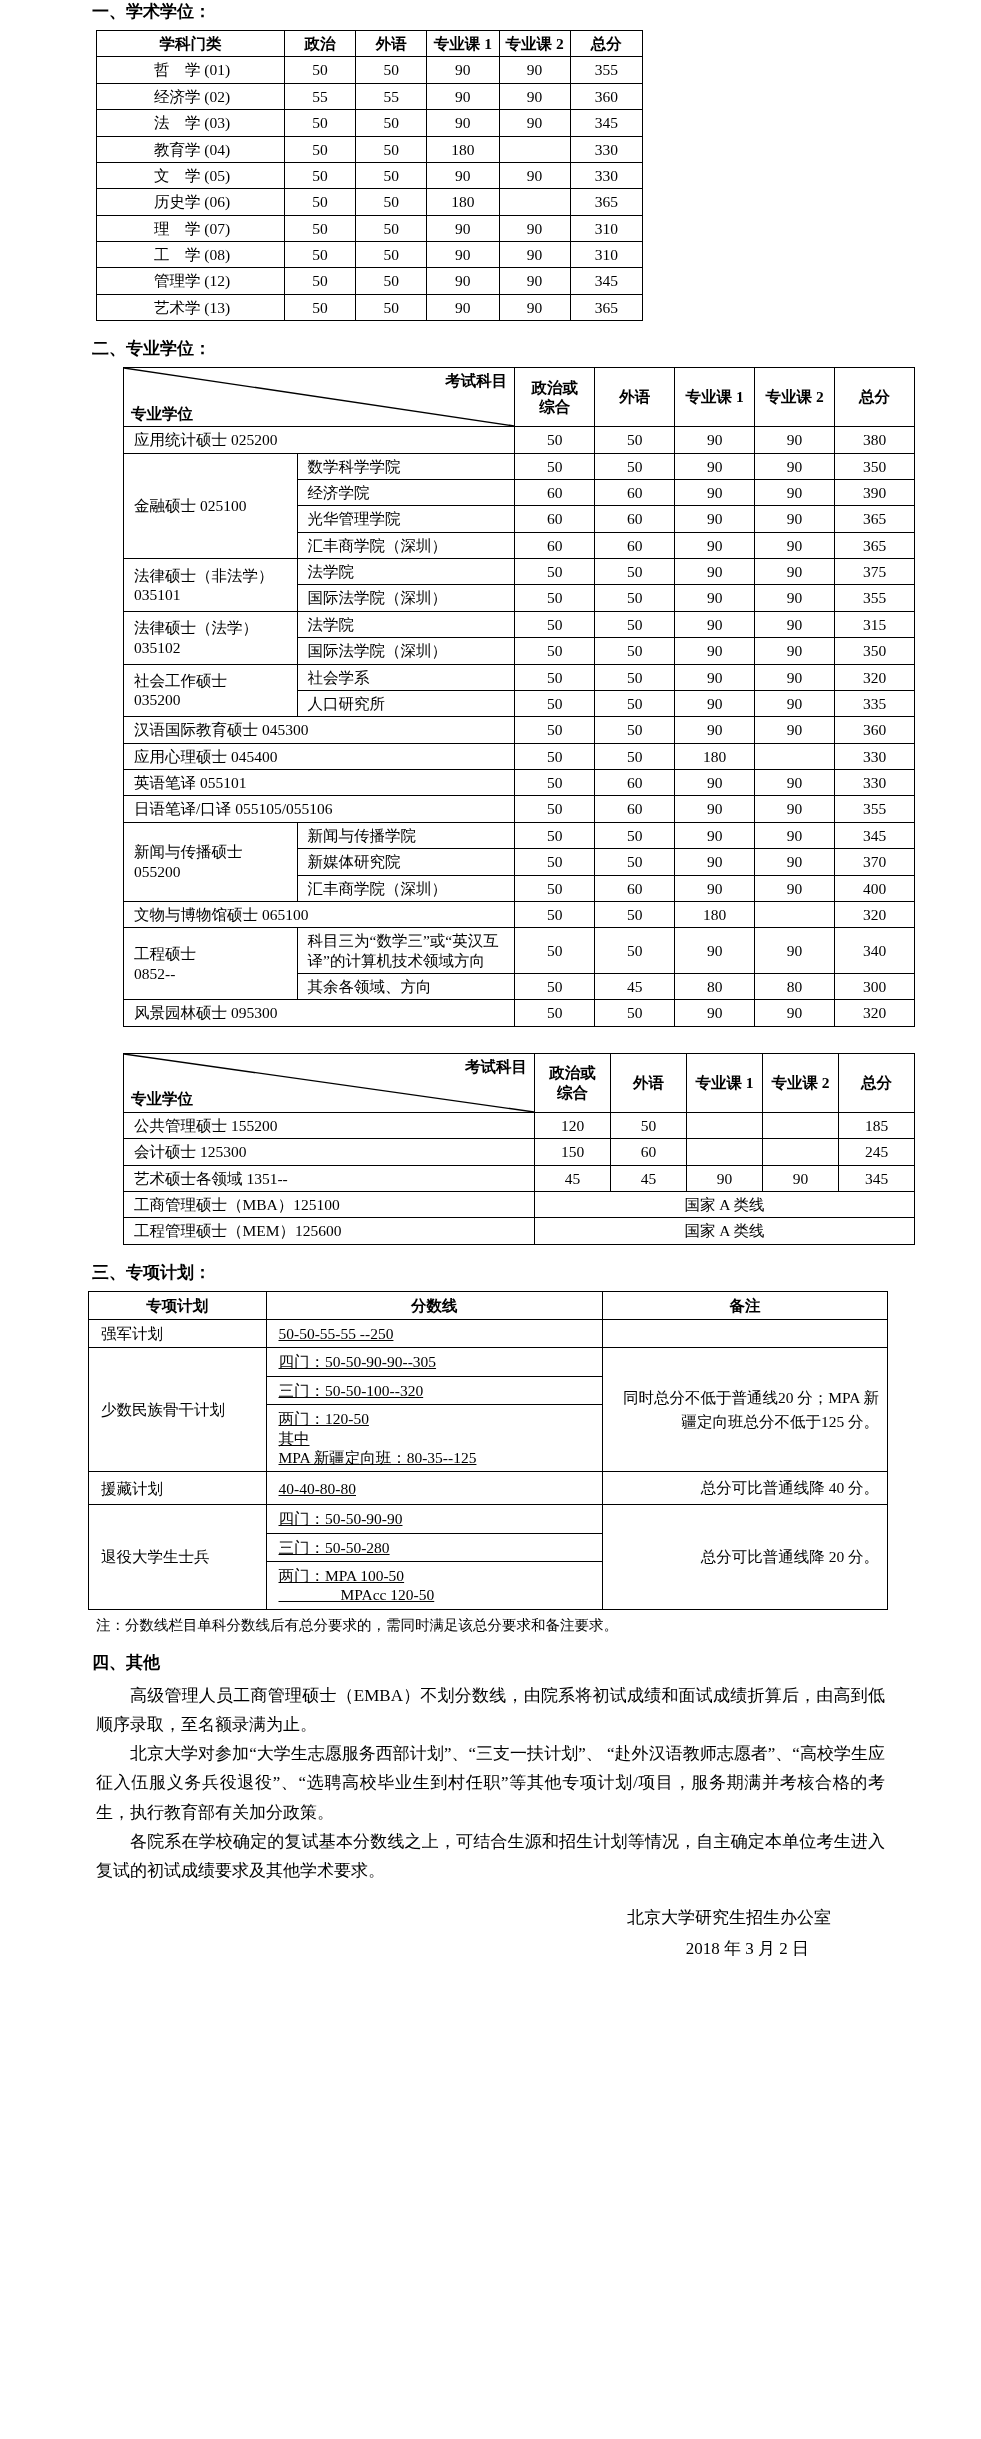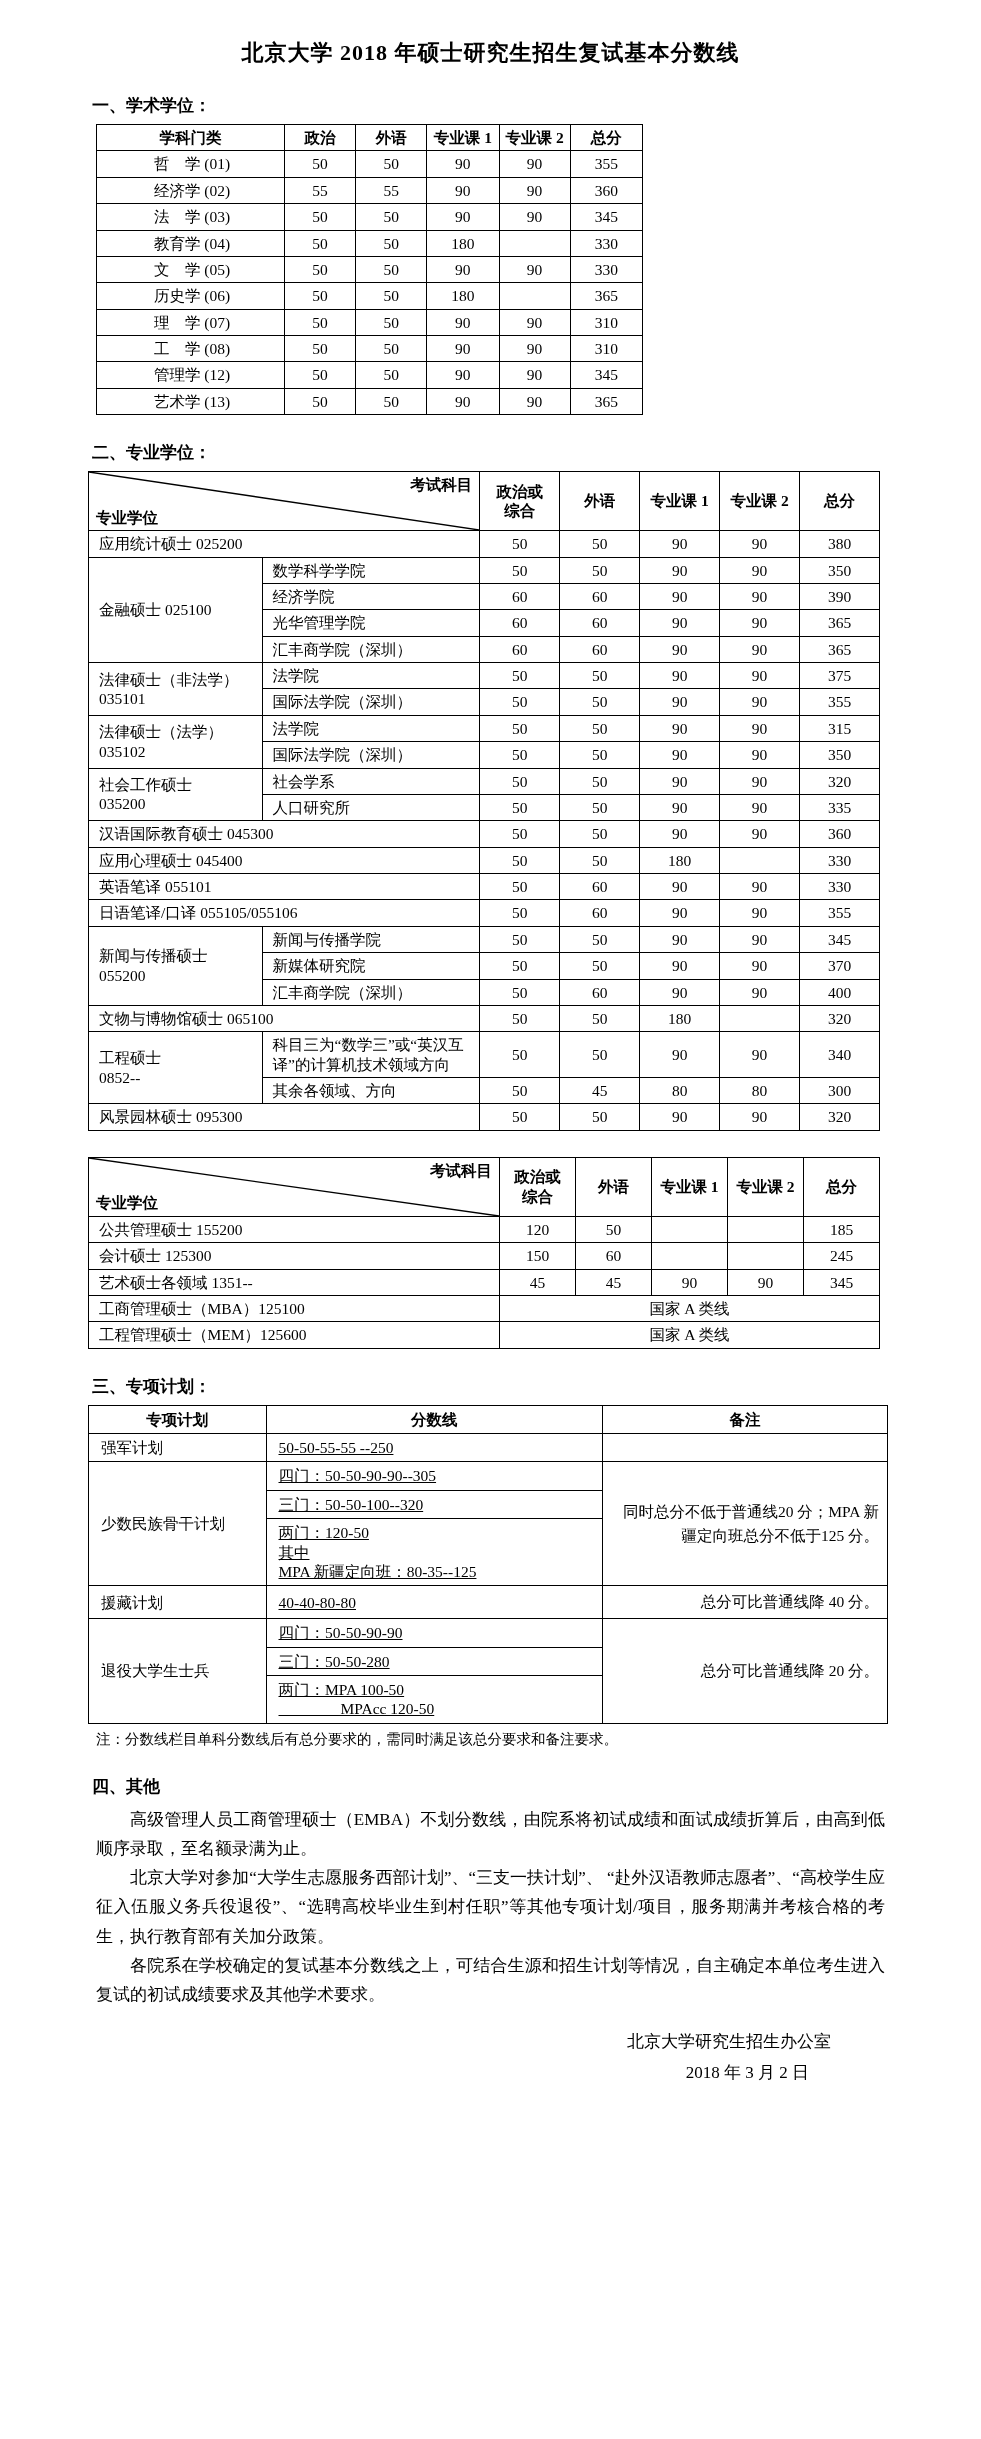--- a/index.html
+++ b/index.html
@@ -18,21 +18,21 @@
     letter-spacing:1px;
     padding:38px 0 26px 0;
   }
 
   .section-heading {
     font-size:17px;
     font-weight:bold;
     margin:0 0 7px 0;
     padding-left:92px;
   }
-  .section-heading.tight { margin-top:26px; }
+  .section-heading.tight { margin-top:16px; }
 
   .tbl-wrap { padding-left:96px; }
   .tbl-wrap.wide { padding-left:88px; }
 
   table.grid {
     border-collapse:collapse;
     font-size:15.5px;
   }
   table.grid td, table.grid th {
     border:1px solid #000;
@@ -43,21 +43,21 @@
     line-height:1.25;
   }
   table.grid th { font-weight:bold;font-family:Liberation Serif, serif; }
 
   
   #t-academic { width:547px; }
   #t-academic td.cat { width:198px;padding-left:9px; }
   #t-academic td.num, #t-academic th.num { width:66px; }
 
   
-  .t-prof { width:792px; }
+  .t-prof { width:792px;margin-left:35px; }
   .t-prof td.c-deg { width:148px; text-align:left; padding-left:10px; }
   .t-prof td.c-sch { width:190px; text-align:left; padding-left:10px; }
   .t-prof td.c-span2 { width:338px; text-align:left; padding-left:10px; }
   .t-prof td.c-num, .t-prof th.c-num { width:63px; }
   .t-prof th.c-pol { width:63px; }
 
   
   .diag-cell {
     position:relative;
     height:58px;
@@ -108,21 +108,20 @@
   }
   .sign .date { padding-right:22px; }
 
   .sp-top { vertical-align:middle; }
 </style>
 </head>
 <body>
 
 <div class="page">
 
-  <div class="doc-title">北京大学 2018 年硕士研究生招生复试基本分数线</div>
 
   <div class="section-heading">一、学术学位：</div>
   <div class="tbl-wrap">
     <table class="grid" id="t-academic">
       <thead>
         <tr>
           <th class="cat">学科门类</th>
           <th class="num">政治</th>
           <th class="num">外语</th>
           <th class="num">专业课 1</th>

